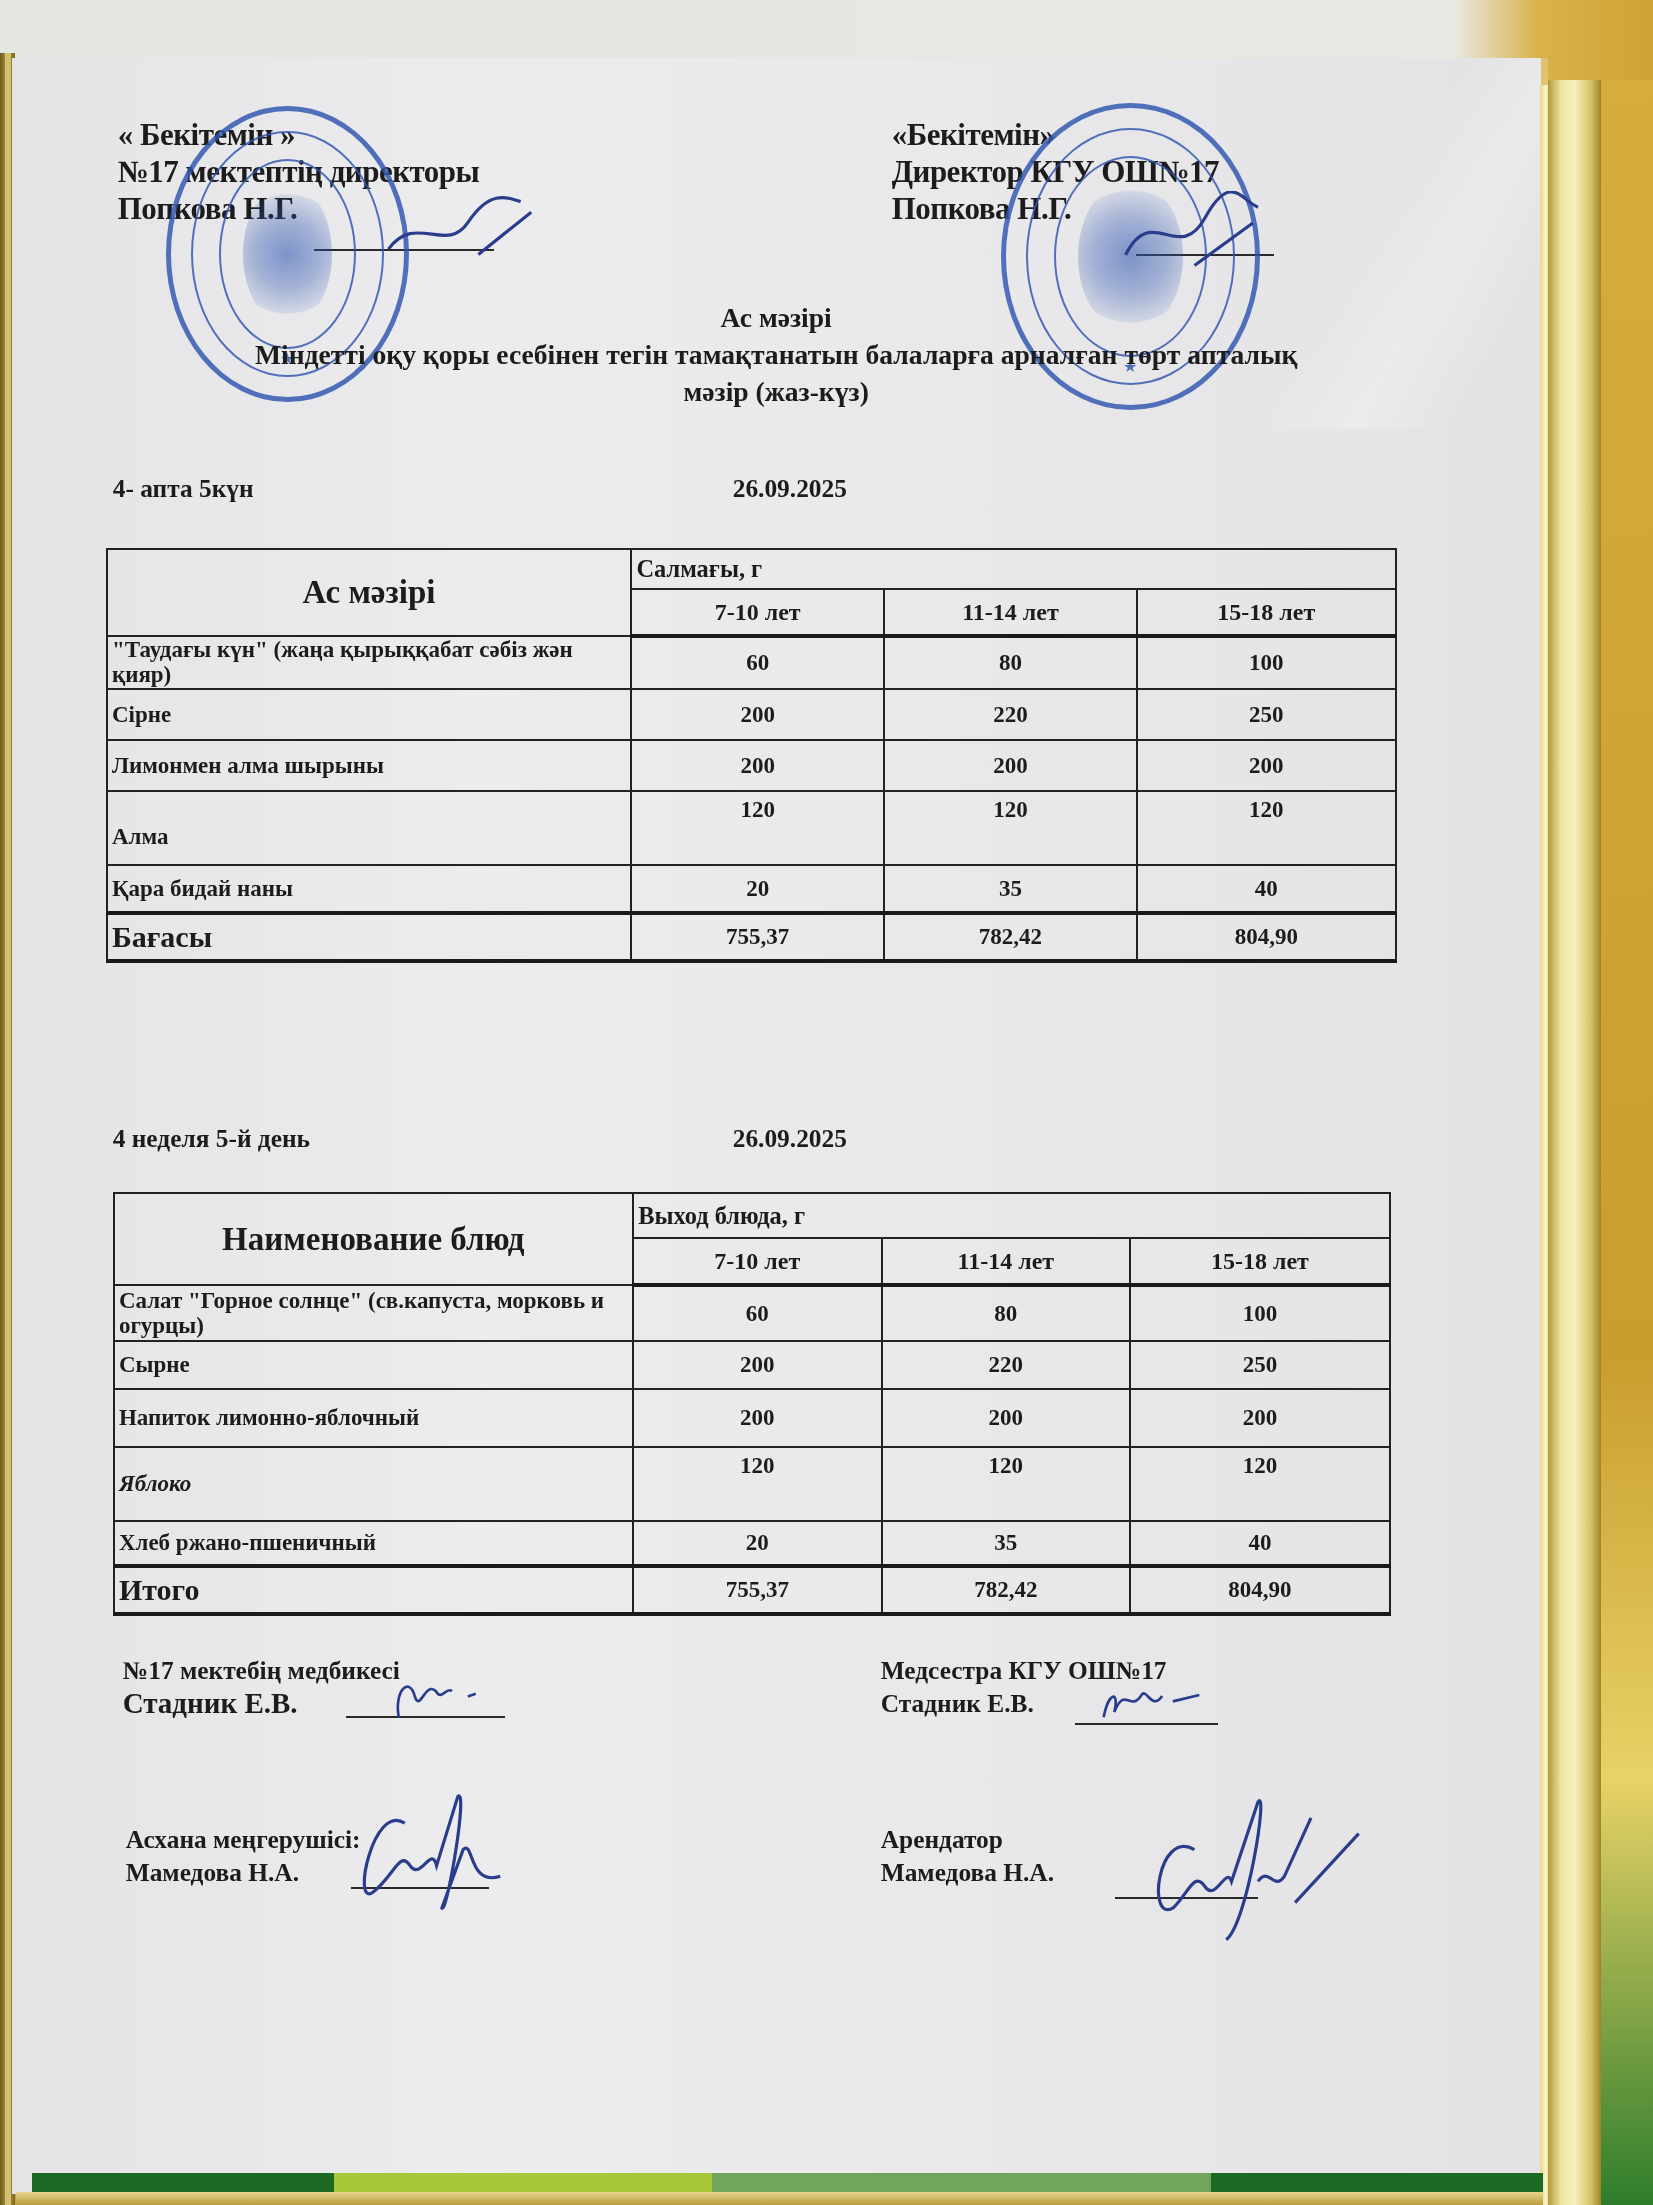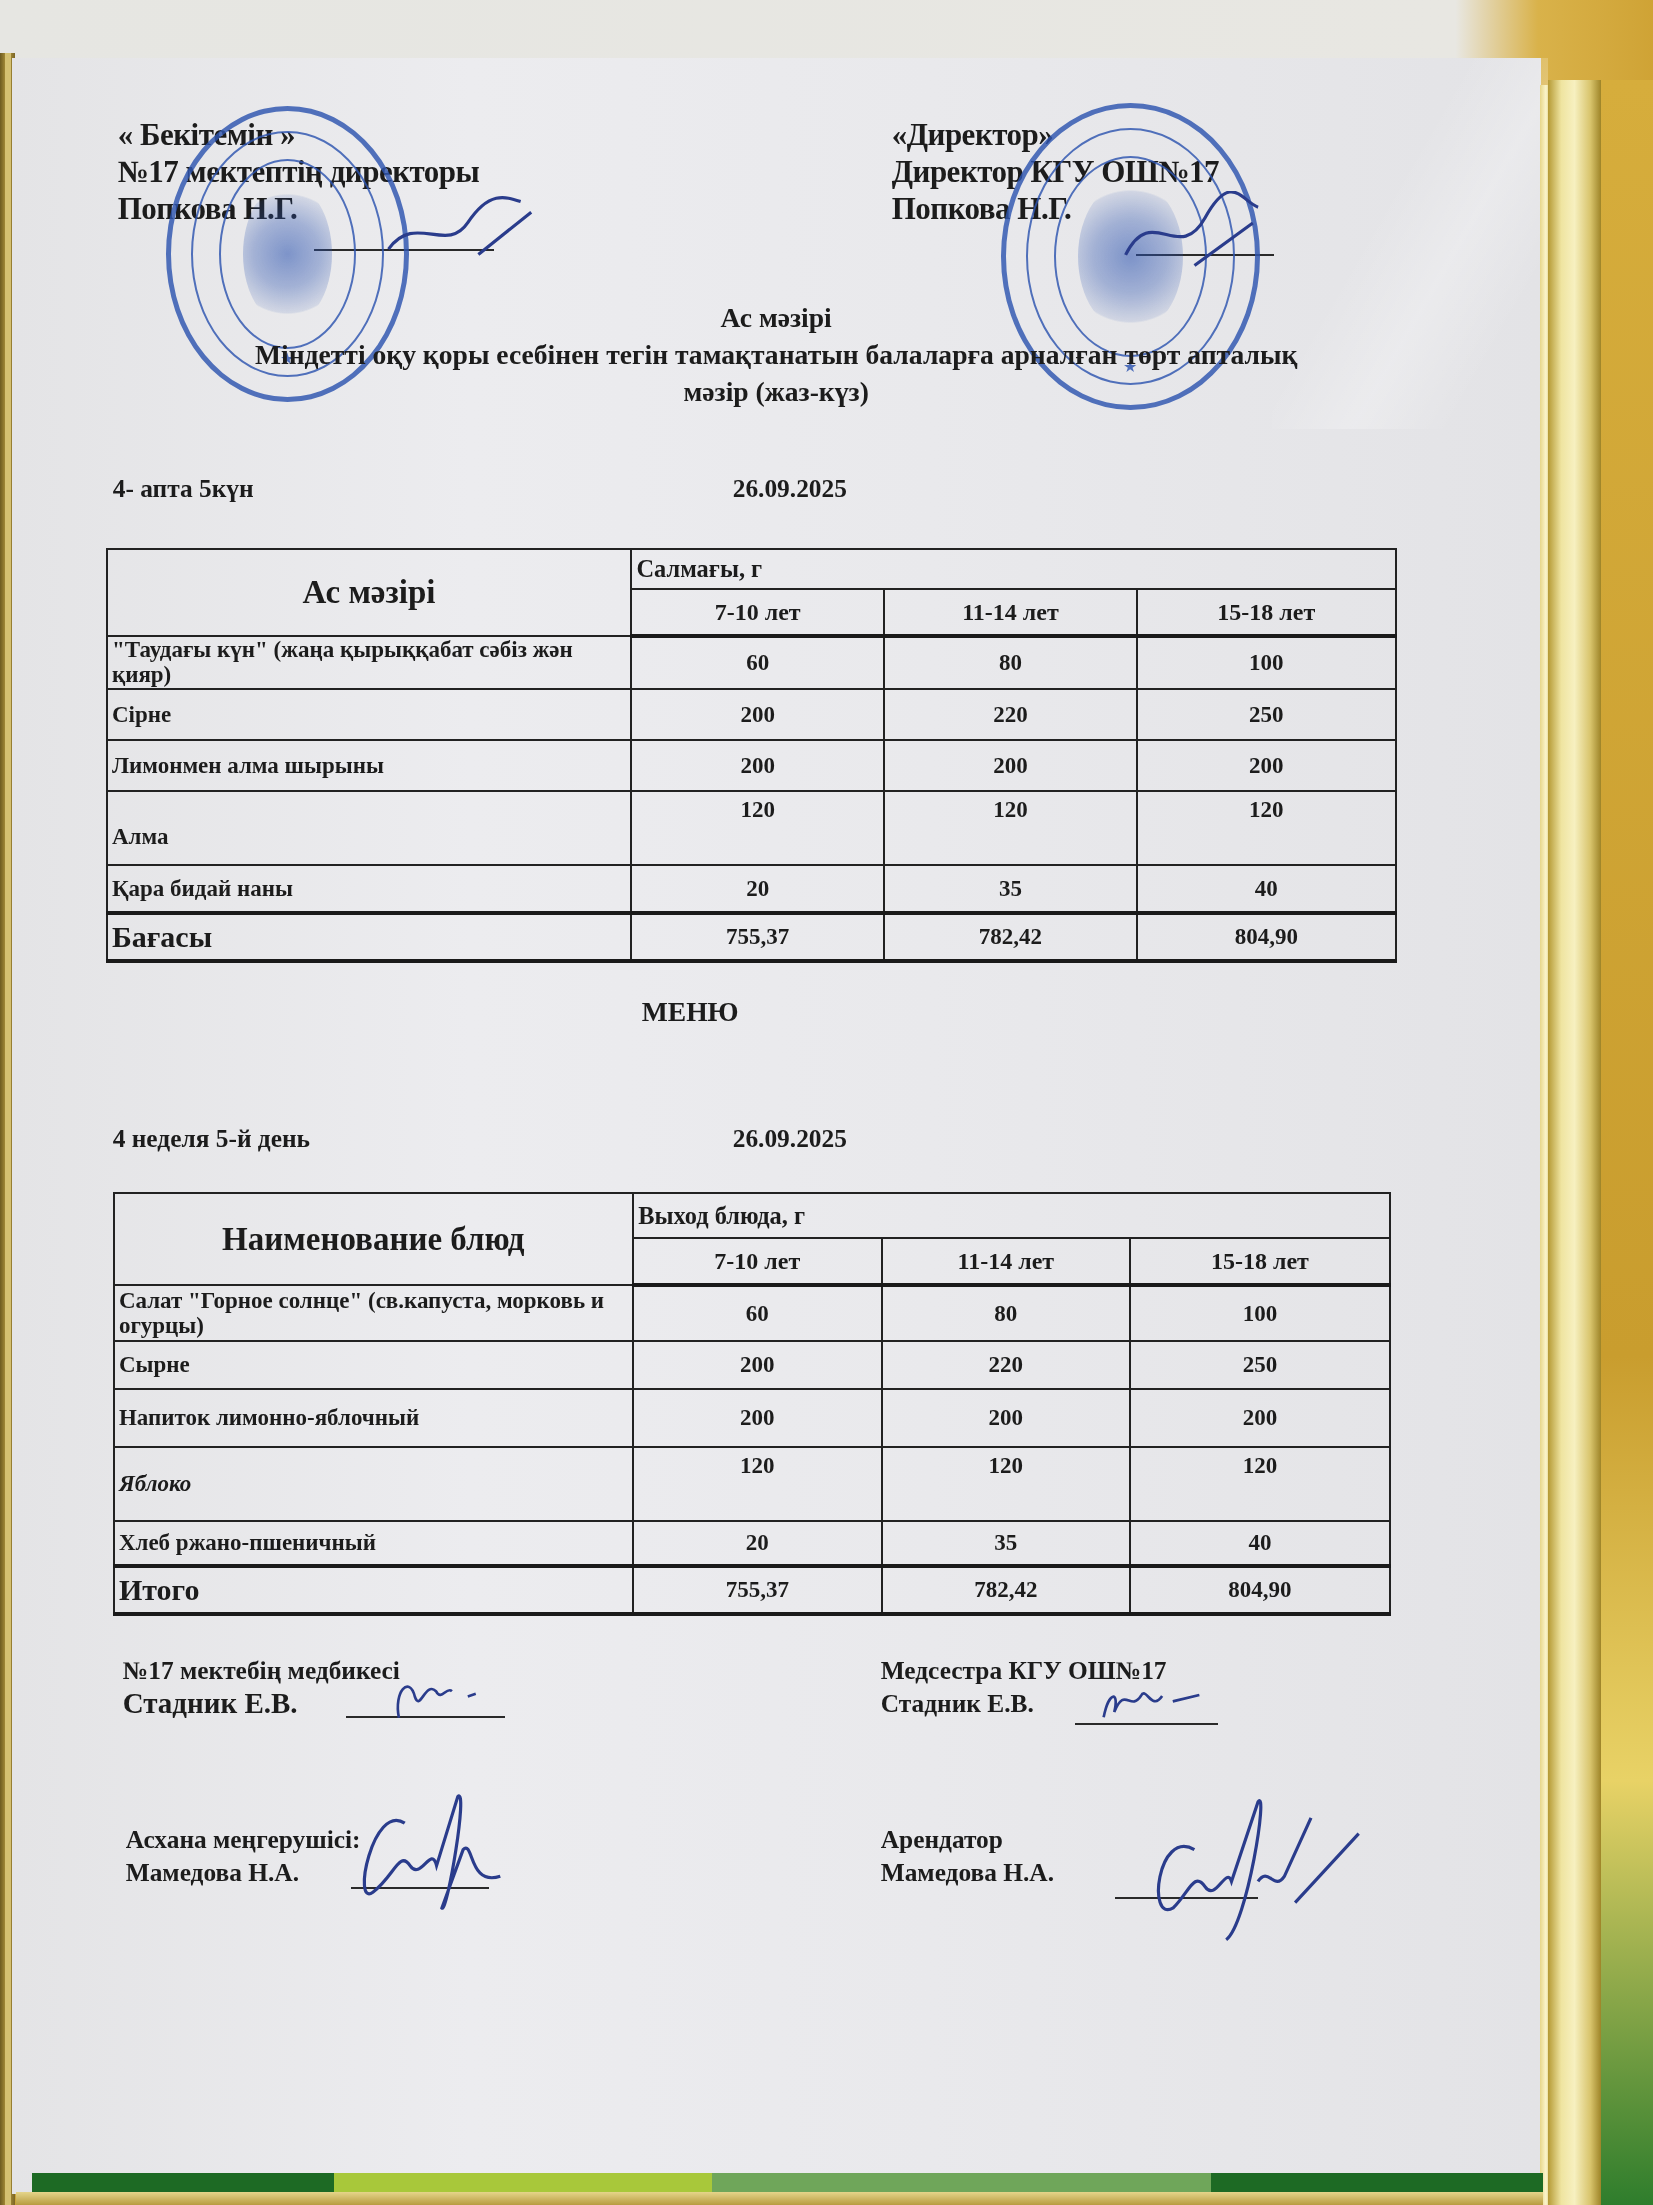--- a/index.html
+++ b/index.html
@@ -74,21 +74,21 @@
 <div class="paper">
 
   <div class="abs t-head" style="left:106px; top:58px;">
     <div>« Бекітемін »</div>
     <div>№17 мектептің директоры</div>
     <div>Попкова Н.Г.</div>
   </div>
   <div class="sign-line" style="left:302px; top:191px; width:180px;"></div>
 
   <div class="abs t-head" style="left:880px; top:58px;">
-    <div>«Директор»</div>
+    <div>«Бекітемін»</div>
     <div>Директор КГУ ОШ№17</div>
     <div>Попкова Н.Г.</div>
   </div>
   <div class="sign-line" style="left:1124px; top:196px; width:138px;"></div>
 
   <div class="stamp" style="left:154px; top:48px; width:233px; height:286px;">
     <div class="ring2"></div>
       <div class="ring3"></div>
       <div class="emblem"></div>
     <div class="star">★</div>
@@ -165,21 +165,20 @@
     </tr>
     <tr class="total" style="height:48px;">
       <td class="dish total-label">Бағасы</td>
       <td class="num">755,37</td>
       <td class="num">782,42</td>
       <td class="num">804,90</td>
     </tr>
   </tbody>
     </table>
 
-  <div class="abs t-title" style="left:0; width:1357px; top:938px;">МЕНЮ</div>
 
   <div class="abs t-sub" style="left:101px; top:1066px;">4 неделя  5-й день</div>
   <div class="abs t-sub" style="left:721px; top:1066px;">26.09.2025</div>
 
   <table class="menu" style="left:101px; top:1134px; width:1278px;">
     <colgroup>
         <col style="width:520px">
         <col style="width:249px">
         <col style="width:249px">
         <col style="width:260px">

